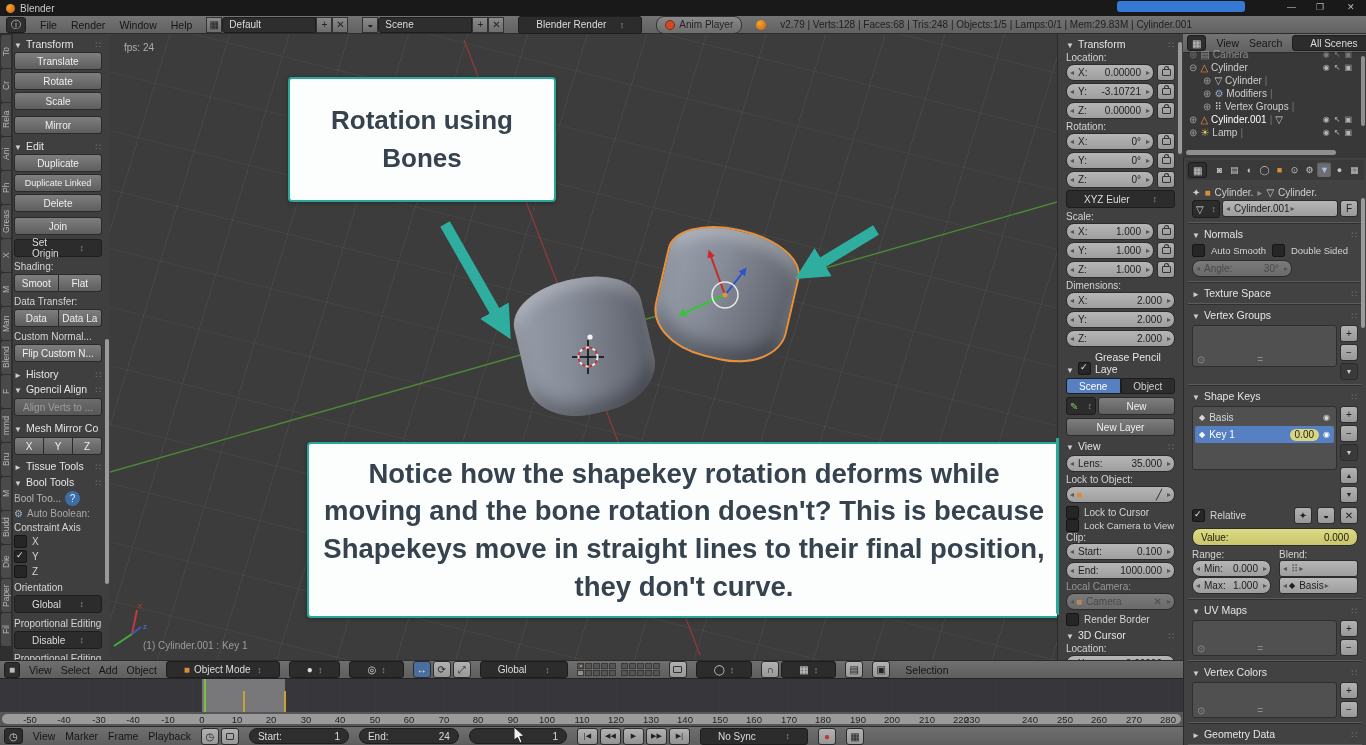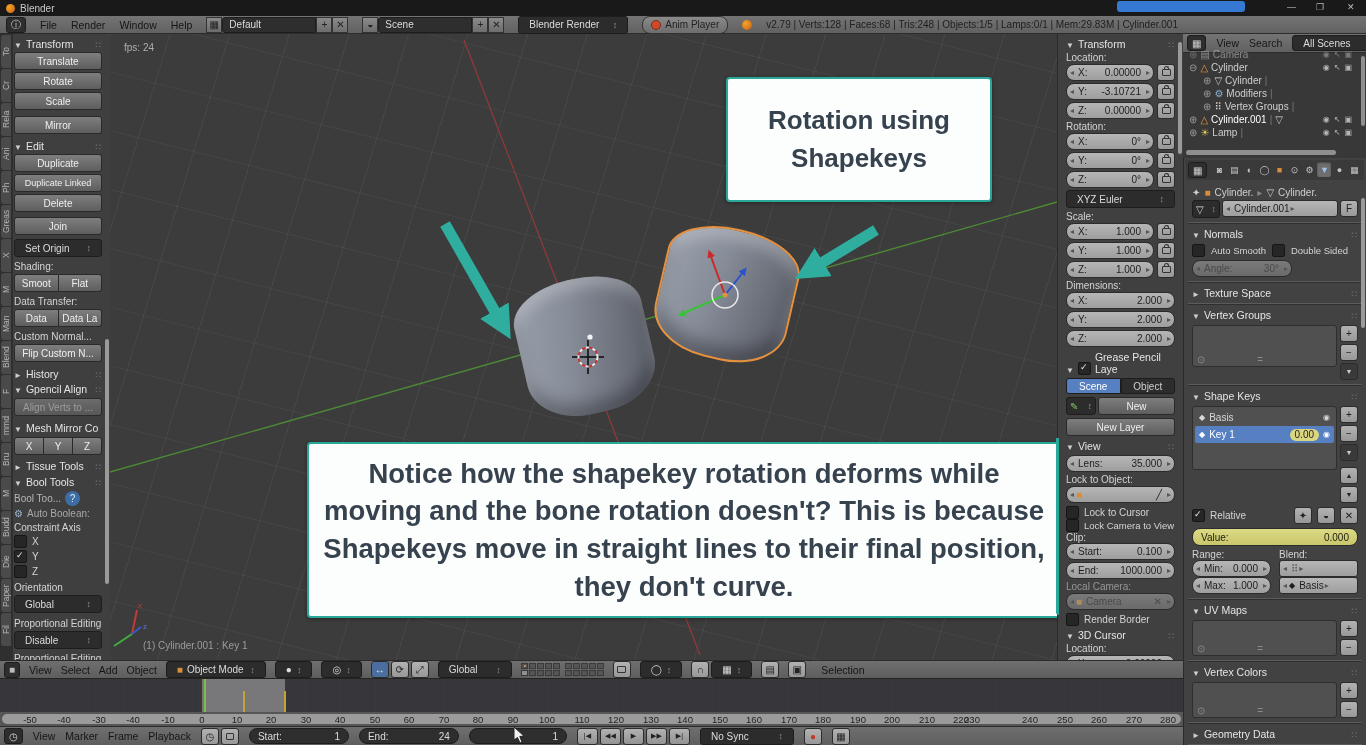--- a/index.html
+++ b/index.html
@@ -8,21 +8,21 @@
   
   .btn{background:linear-gradient(#7e7e7e,#5e5e5e);border:1px solid #2a2a2a;border-radius:3px;
        color:#efefef;display:flex;align-items:center;justify-content:center;height:16px;font-size:10px;text-align:center;}
   .btn.dis{color:#9d9d9d;background:linear-gradient(#6c6c6c,#575757);}
   .seg{display:flex;}
   .seg>span{flex:1;background:linear-gradient(#7e7e7e,#5e5e5e);border:1px solid #2a2a2a;border-left-width:0;
        color:#efefef;display:flex;align-items:center;justify-content:center;height:16px;}
   .seg>span:first-child{border-left-width:1px;border-radius:3px 0 0 3px;}
   .seg>span:last-child{border-radius:0 3px 3px 0;}
   .dd{background:#2c2c2c;border:1px solid #1d1d1d;border-radius:3px;color:#dcdcdc;height:16px;
-      display:flex;align-items:center;padding:0 10px;position:relative;}
+      display:flex;align-items:center;padding:0 17px;position:relative;}
   .dd::after{content:"↕";color:#8f8f8f;font-size:9px;margin-left:auto;padding-left:5px;}
   .nf{background:linear-gradient(#b6b6b6,#9e9e9e);border:1px solid #2c2c2c;border-radius:8px;height:15px;
       color:#1d1d1d;display:flex;align-items:center;padding:0 3px;}
   .nf::before{content:"◂";color:#555;font-size:8px;}
   .nf::after{content:"▸";color:#555;font-size:8px;margin-left:1px;}
   .nf .ax{margin-left:4px;}
   .nf .val{margin-left:auto;margin-right:4px;}
   .nf.dis{background:linear-gradient(#7a7a7a,#6a6a6a);color:#4a4a4a;}
   .cb{width:11px;height:11px;background:#262626;border:1px solid #161616;border-radius:2px;position:relative;flex:0 0 11px;}
   .cb.on::after{content:"✓";position:absolute;left:1px;top:-1px;color:#e9e9e9;font-size:9px;}
@@ -339,22 +339,22 @@
       </g>
       <g>
         <line x1="22" y1="600" x2="27" y2="576" stroke="#c23a3a" stroke-width="2"></line>
         <line x1="22" y1="600" x2="4" y2="612" stroke="#3fae3f" stroke-width="2"></line>
         <line x1="22" y1="600" x2="31" y2="593" stroke="#3a5ac2" stroke-width="2"></line>
         <text x="28" y="574" fill="#c23a3a" font-size="8">x</text>
         <text x="33" y="595" fill="#5a7ae0" font-size="8">z</text>
       </g>
     </svg>
     <div id="fps">fps: 24</div>
-    <div class="ann" style="left:616px;top:43px;width:262px;height:121px;font-size:26px;line-height:1.45">
-        <span style="padding:0 40px">Rotation using Shapekeys</span>
+    <div class="ann" style="left:178px;top:43px;width:264px;height:121px;font-size:26px;line-height:1.45">
+        <span style="padding:0 30px">Rotation using Bones</span>
       </div>
     <div class="ann" style="left:197px;top:408px;width:750px;height:172px;font-size:27.5px;line-height:1.37">
         <span style="padding:0 10px">Notice how the shapekey rotation deforms while moving and the bone rotation doesn't? This is because Shapekeys move in straight lines to their final position, they don't curve.</span>
       </div>
     <div id="vpfooter">(1) Cylinder.001 : Key 1</div>
   </div>
 
   <div id="npanel">
     <div class="phead exp">
         <span>Transform</span>

